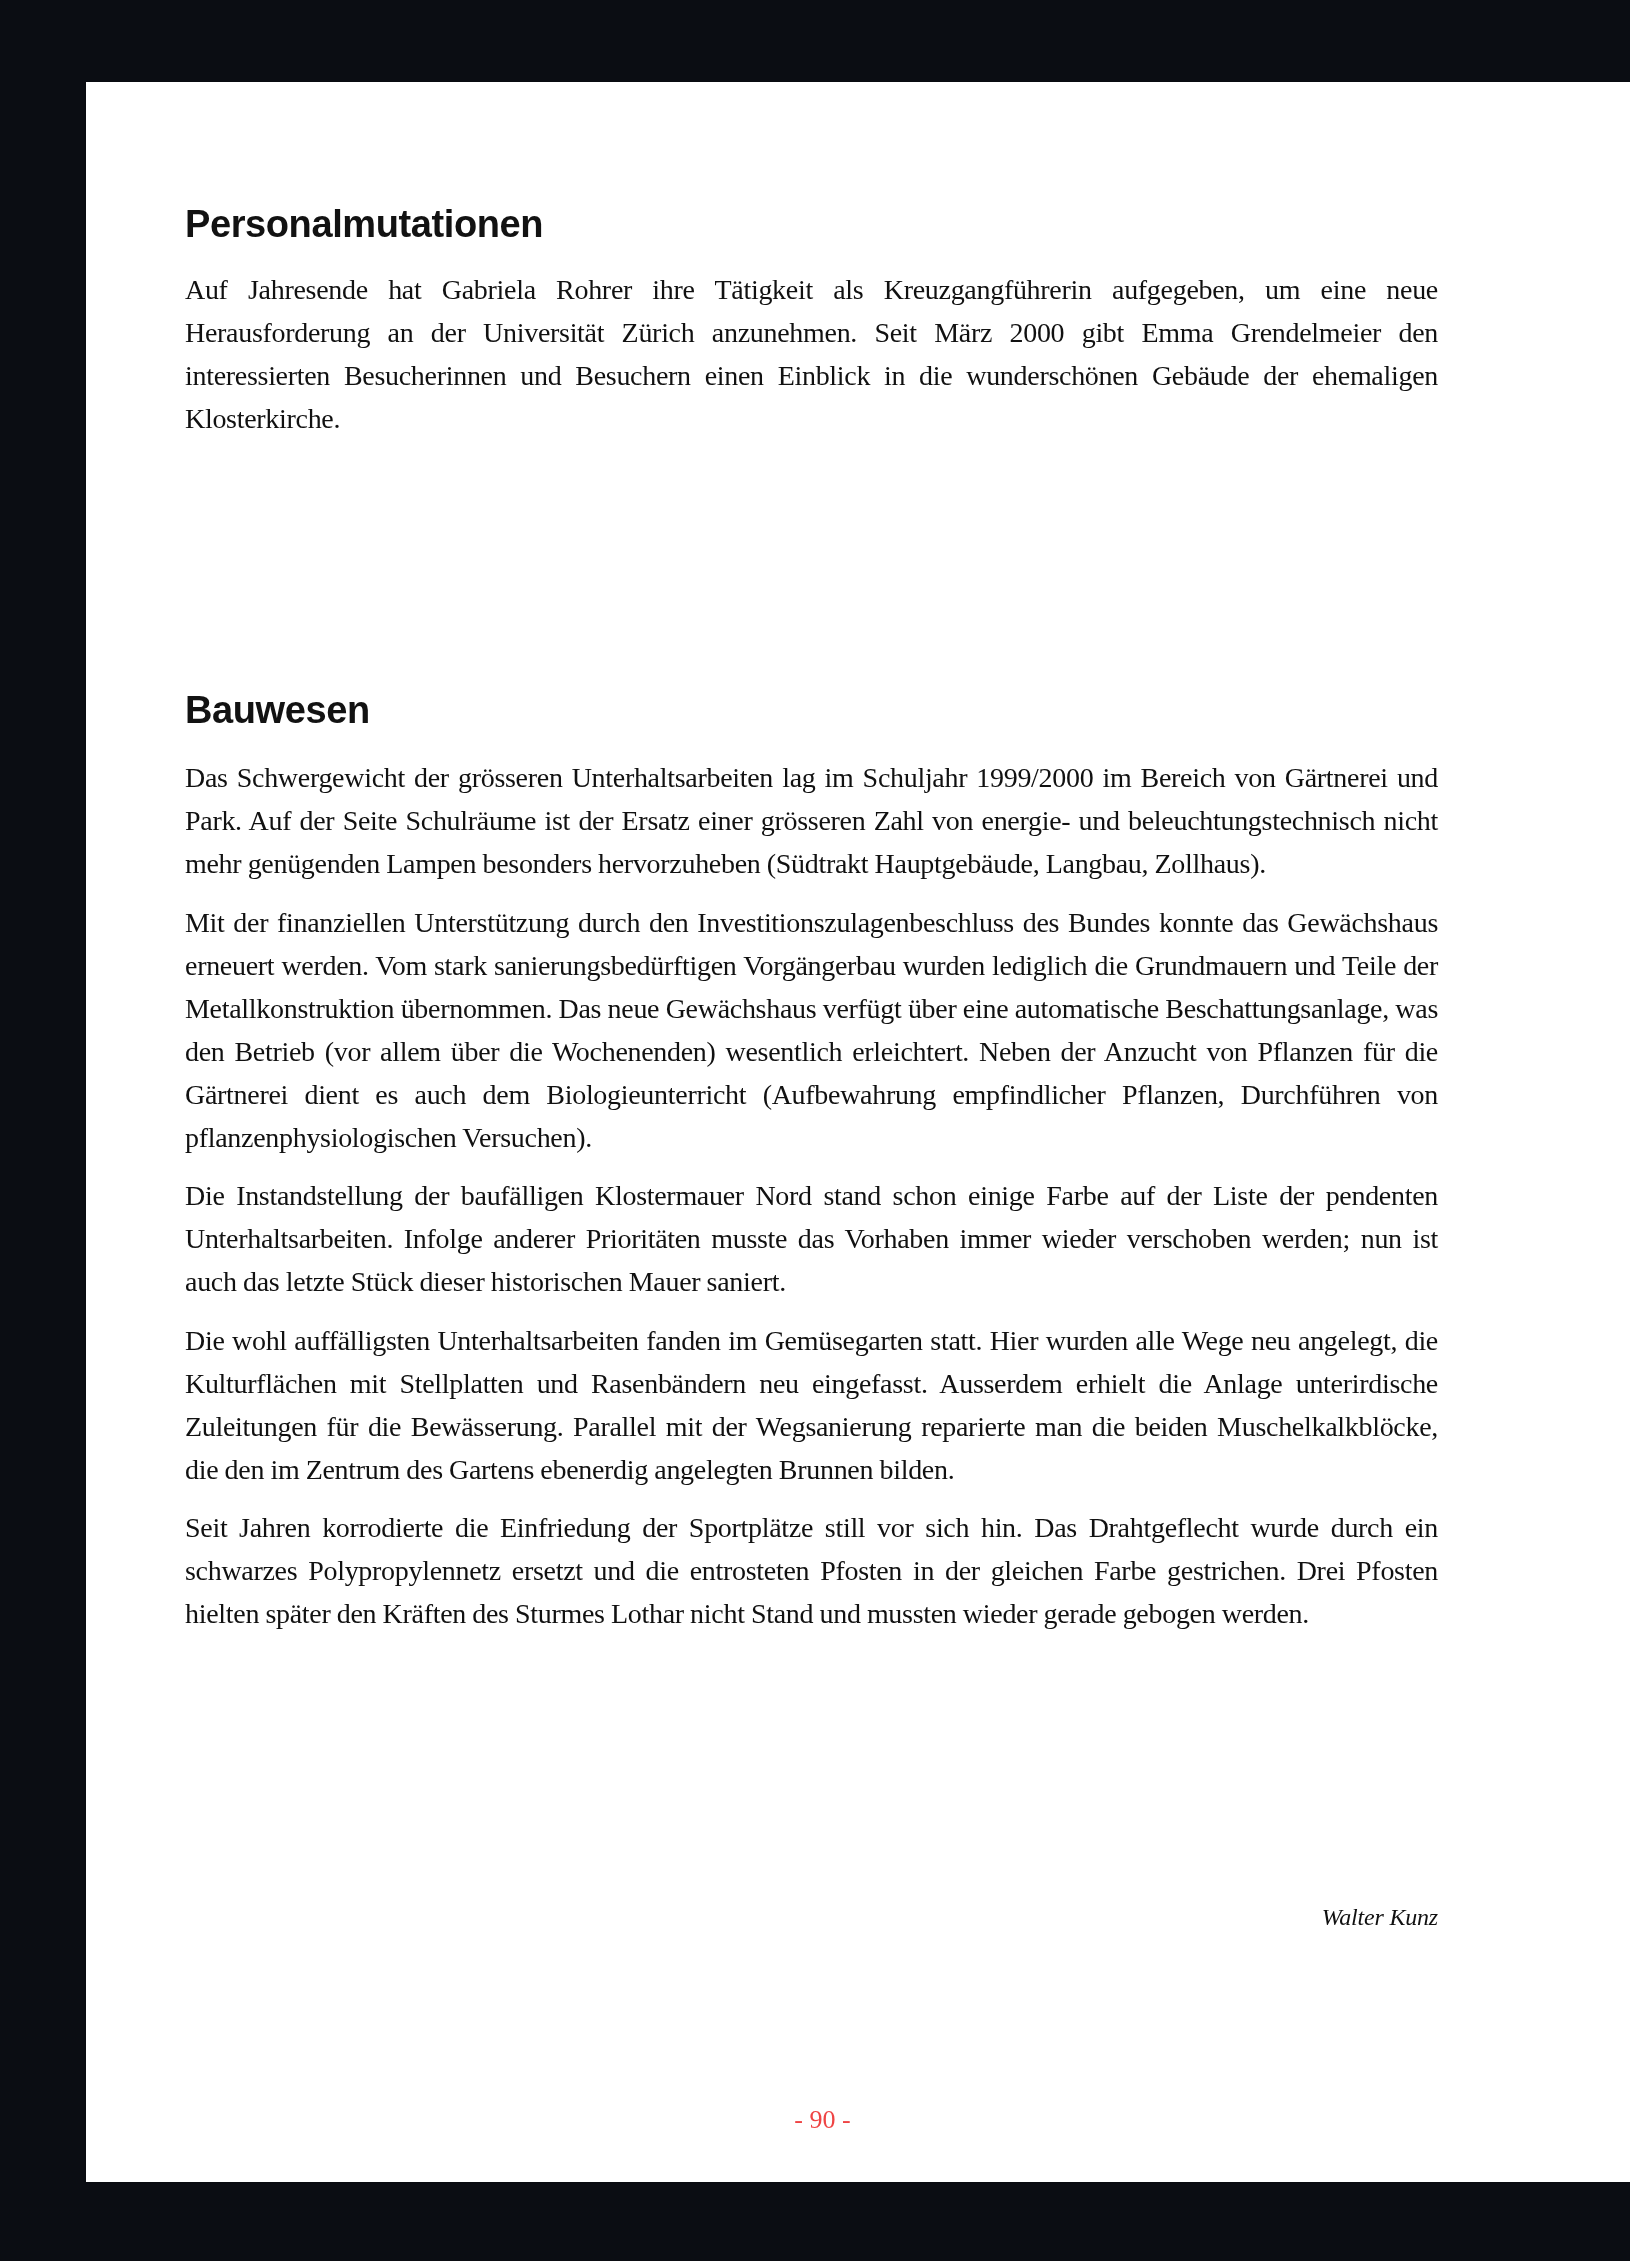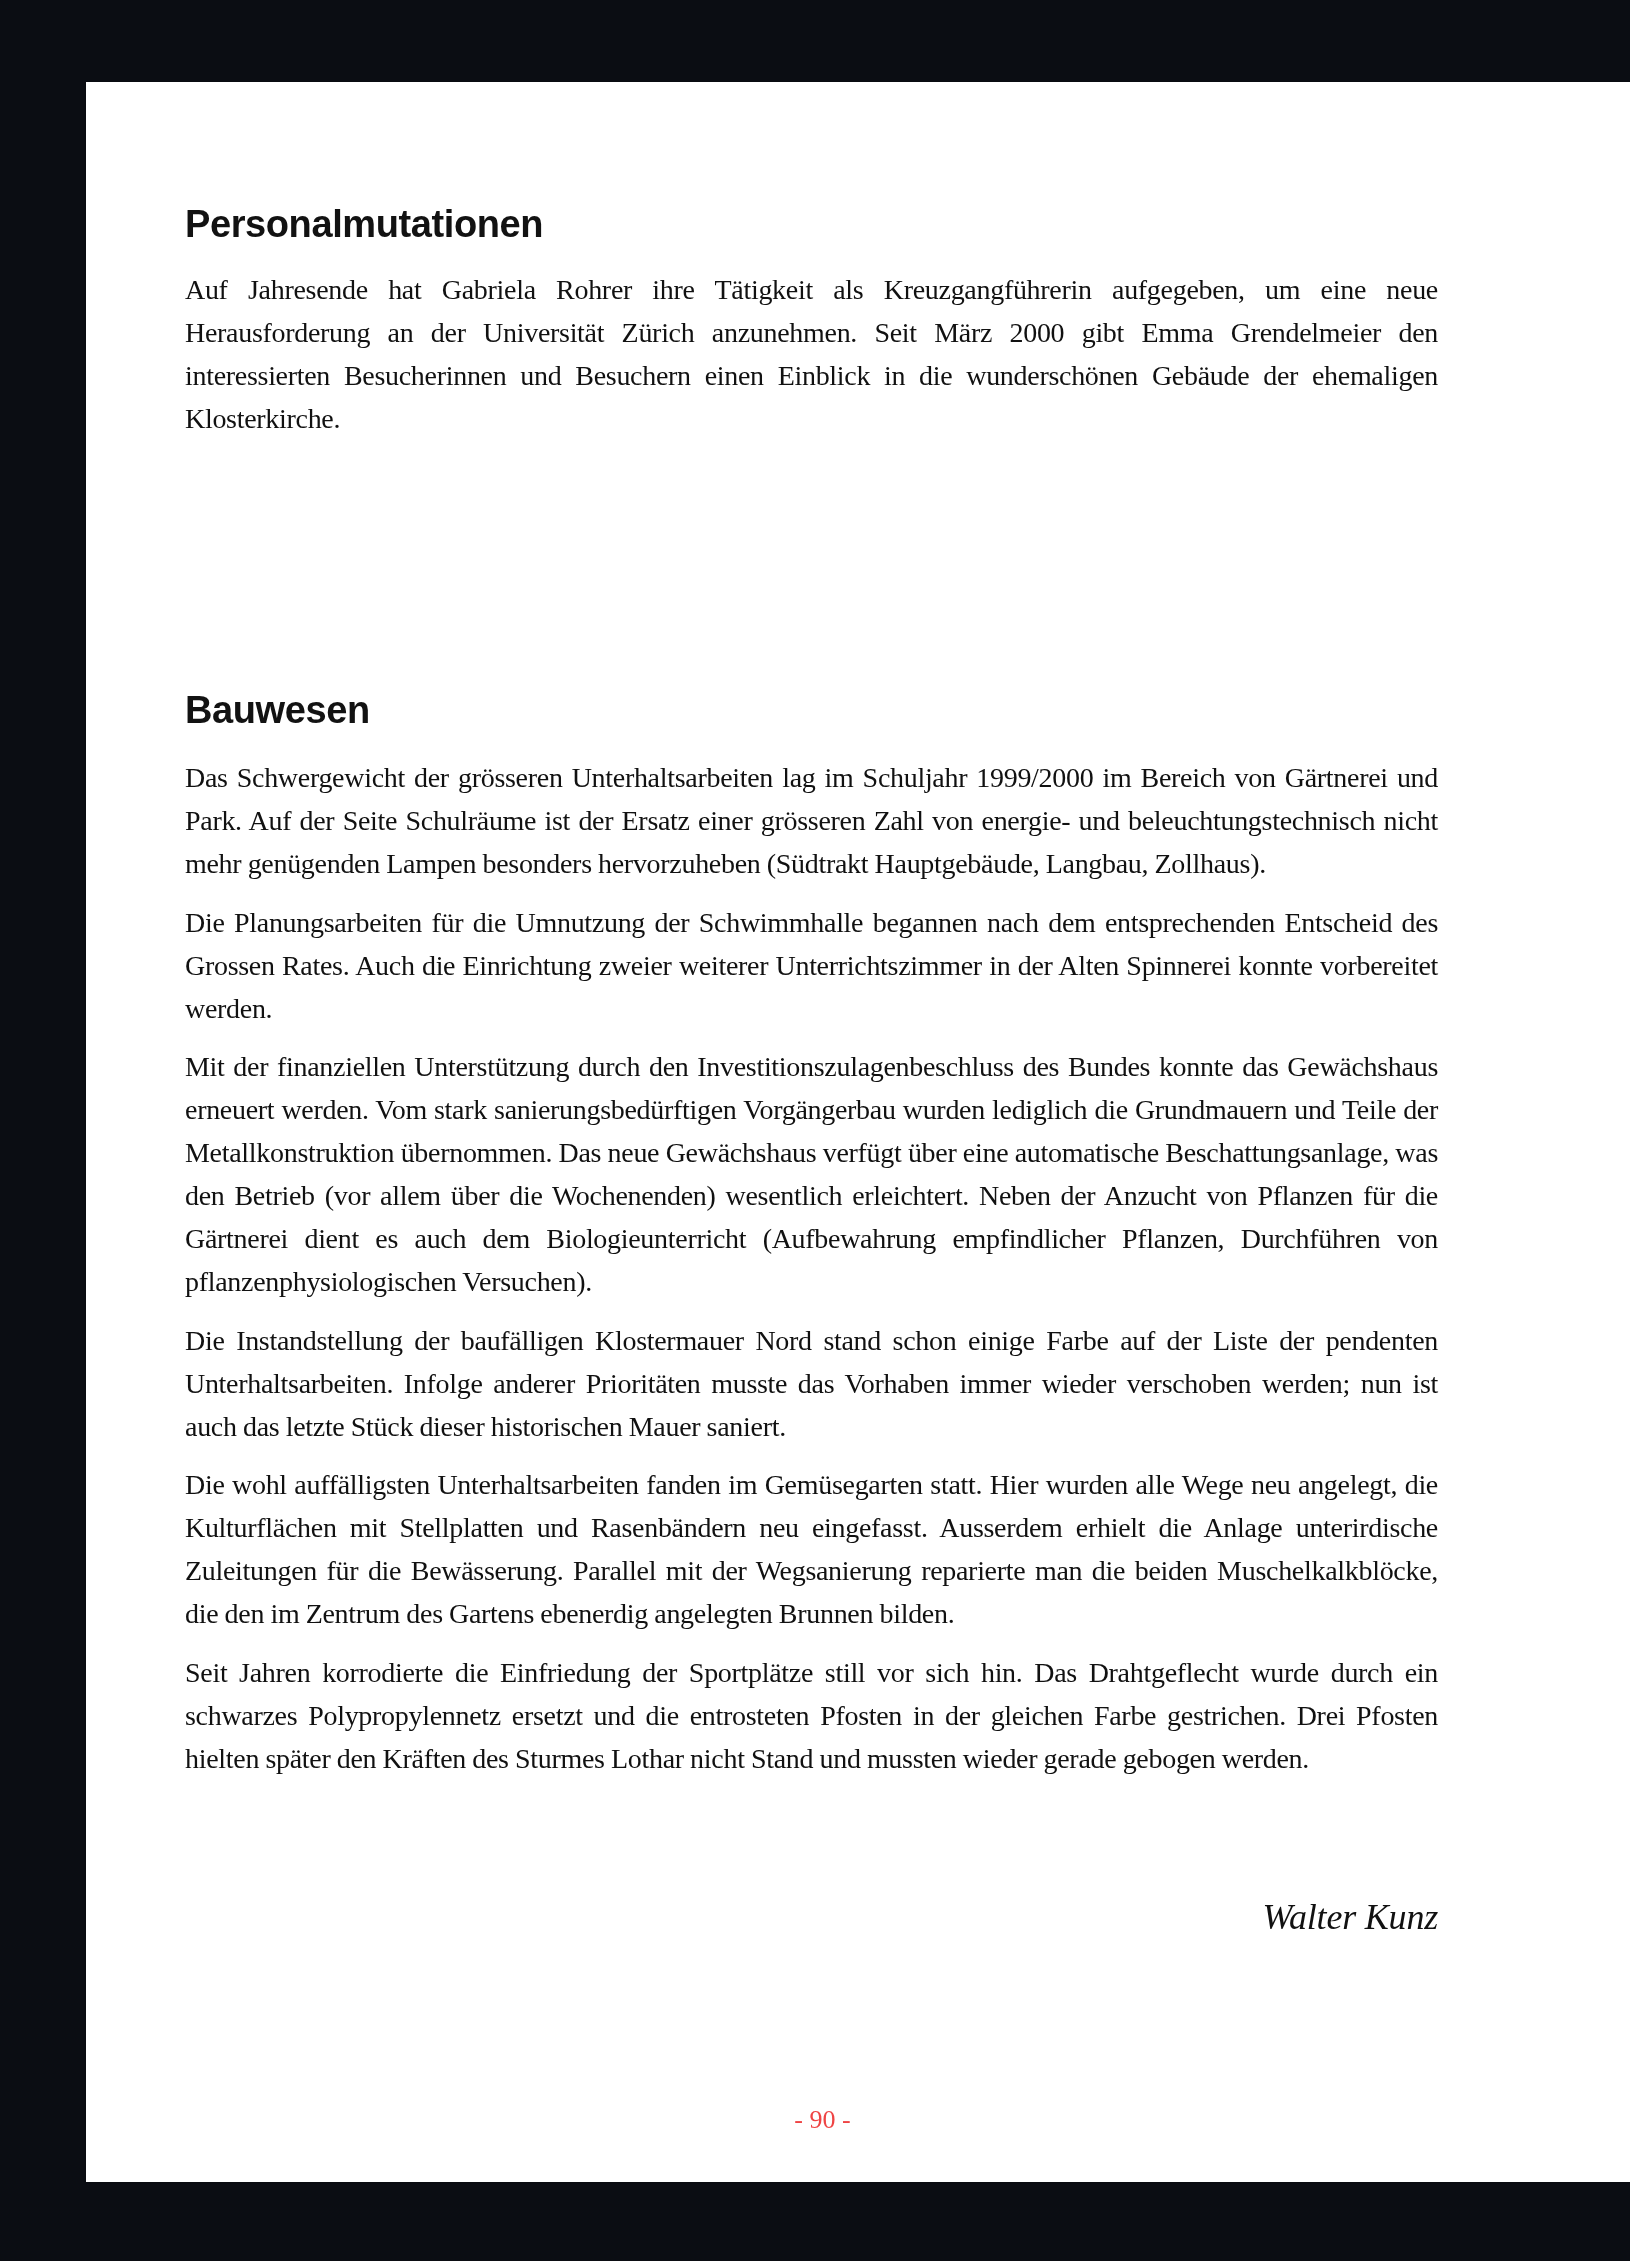--- a/index.html
+++ b/index.html
@@ -48,21 +48,21 @@
     text-align: justify;
     hyphens: manual;
     word-spacing: -0.4px;
     letter-spacing: -0.3px;
   }
   .signature {
     position: absolute;
     top: 1814px;
     right: 0;
     font-style: italic;
-    font-size: 36px;
+    font-size: 24px;
     line-height: 42px;
     letter-spacing: -0.2px;
   }
   .page-number {
     position: absolute;
     left: 0;
     width: 1473px;
     top: 2021px;
     text-align: center;
     font-size: 26px;
@@ -77,21 +77,20 @@
   <div class="content">
 
     <h2 id="heading-personal">Personalmutationen</h2>
     <div id="body-personal" class="section-body">
       <p>Auf Jahresende hat Gabriela Rohrer ihre Tätigkeit als Kreuzgangführerin aufgegeben, um eine neue Herausforderung an der Universität Zürich anzunehmen. Seit März 2000 gibt Emma Gren­delmeier den interessierten Besucherinnen und Besuchern einen Einblick in die wunderschönen Gebäude der ehemaligen Klosterkirche.</p>
     </div>
 
     <h2 id="heading-bau">Bauwesen</h2>
     <div id="body-bau" class="section-body">
       <p>Das Schwergewicht der grösseren Unterhaltsarbeiten lag im Schuljahr 1999/2000 im Bereich von Gärtnerei und Park. Auf der Seite Schulräume ist der Ersatz einer grösseren Zahl von ener­gie- und beleuchtungstechnisch nicht mehr genügenden Lampen besonders hervorzuheben (Südtrakt Hauptgebäude, Langbau, Zollhaus).</p>
-      <p>Die Planungsarbeiten für die Umnutzung der Schwimmhalle begannen nach dem entsprechen­den Entscheid des Grossen Rates. Auch die Einrichtung zweier weiterer Unterrichtszimmer in der Alten Spinnerei konnte vorbereitet werden.</p>
       <p>Mit der finanziellen Unterstützung durch den Investitionszulagenbeschluss des Bundes konnte das Gewächshaus erneuert werden. Vom stark sanierungsbedürftigen Vorgängerbau wurden le­diglich die Grundmauern und Teile der Metallkonstruktion übernommen. Das neue Gewächs­haus verfügt über eine automatische Beschattungsanlage, was den Betrieb (vor allem über die Wochenenden) wesentlich erleichtert. Neben der Anzucht von Pflanzen für die Gärtnerei dient es auch dem Biologieunterricht (Aufbewahrung empfindlicher Pflanzen, Durchführen von pflanzenphysiologischen Versuchen).</p>
       <p>Die Instandstellung der baufälligen Klostermauer Nord stand schon einige Farbe auf der Liste der pendenten Unterhaltsarbeiten. Infolge anderer Prioritäten musste das Vorhaben immer wieder verschoben werden; nun ist auch das letzte Stück dieser historischen Mauer saniert.</p>
       <p>Die wohl auffälligsten Unterhaltsarbeiten fanden im Gemüsegarten statt. Hier wurden alle Wege neu angelegt, die Kulturflächen mit Stellplatten und Rasenbändern neu eingefasst. Ausserdem erhielt die Anlage unterirdische Zuleitungen für die Bewässerung. Parallel mit der Wegsanie­rung reparierte man die beiden Muschelkalkblöcke, die den im Zentrum des Gartens ebenerdig angelegten Brunnen bilden.</p>
       <p>Seit Jahren korrodierte die Einfriedung der Sportplätze still vor sich hin. Das Drahtgeflecht wurde durch ein schwarzes Polypropylennetz ersetzt und die entrosteten Pfosten in der gleichen Farbe gestrichen. Drei Pfosten hielten später den Kräften des Sturmes Lothar nicht Stand und mussten wieder gerade gebogen werden.</p>
     </div>
 
     <div class="signature">Walter Kunz</div>
   </div>
 
   <div class="page-number">- 90 -</div>

